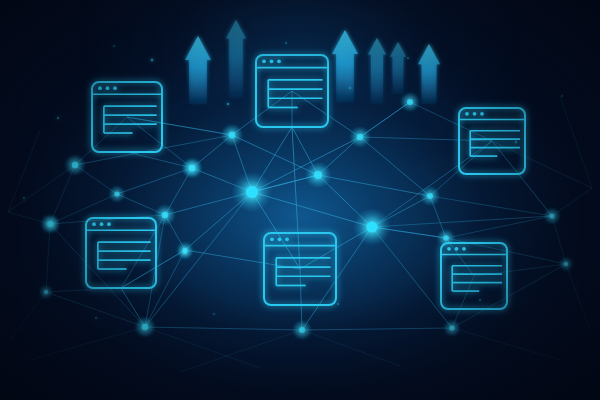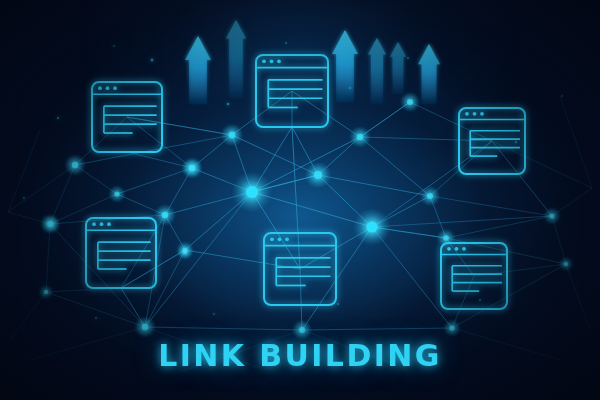--- a/index.html
+++ b/index.html
@@ -392,14 +392,13 @@
         </g>
         <g>
           <circle cx="46" cy="292" r="7.48" fill="url(#gNode)" opacity="0.33"></circle>
           <circle cx="46" cy="292" r="2.2" fill="#2fe0ff" opacity="0.6" filter="url(#fGlowMd)"></circle>
         </g>
       </g>
   </svg>
 
   <div class="vignette"></div>
 
-  <div id="caption">LINK BUILDING</div>
 </div>
 
 </body></html>

